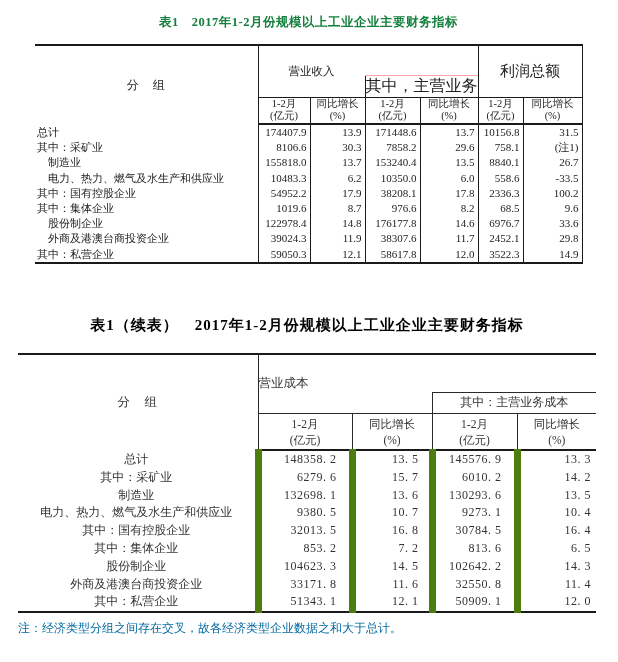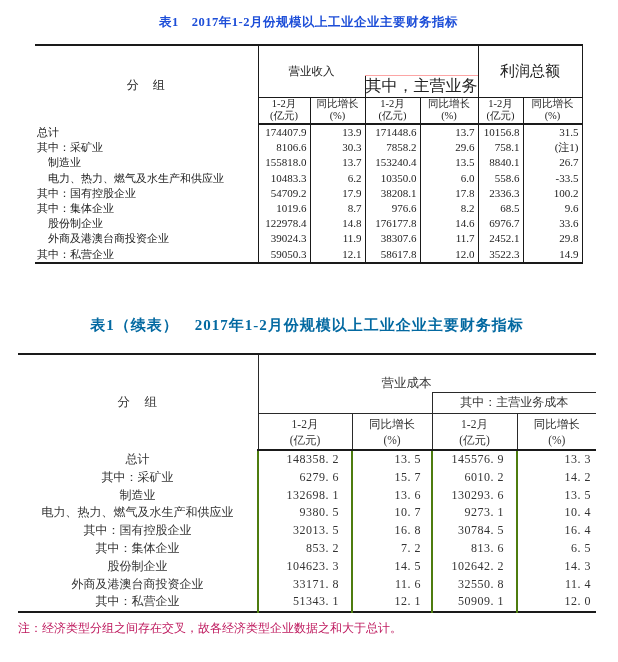--- a/index.html
+++ b/index.html
@@ -9,31 +9,31 @@
     width:618px; height:662px;
     font-family:"Liberation Serif","DejaVu Serif",serif;
     color:#222222;
     overflow:hidden;
   }
   .abs { position:absolute; }
 
   
   #t1-title {
     left:35px; top:14px; width:547px;
-    text-align:center; font-weight:bold; font-size:12.5px; color:#1d4ed8;
+    text-align:center; font-weight:bold; font-size:12.5px; color:#15803d;
     letter-spacing:0.5px;
   }
   #t2-title {
     left:18px; top:316px; width:578px;
-    text-align:center; font-weight:bold; font-size:15px; color:#0369a1;
+    text-align:center; font-weight:bold; font-size:15px; color:#000000;
     letter-spacing:1px;
   }
   #t1-notes { left:35px; top:256px; width:560px; font-size:11px; line-height:12.5px; color:#2a2a2a; }
   #t1-notes .note2 { padding-left:21px; }
-  #t2-note { left:18px; top:620px; width:590px; font-size:12px; color:#be185d; }
+  #t2-note { left:18px; top:620px; width:590px; font-size:12px; color:#0369a1; }
 
   
   table { border-collapse:collapse; table-layout:fixed; }
   td { padding:0; overflow:hidden; white-space:nowrap; }
 
   
   #table1 {
     position:absolute; left:35px; top:44px; width:547px;
     border-top:2px solid #1a1a1a;
     border-bottom:2px solid #1a1a1a;
@@ -61,28 +61,28 @@
   #table2 {
     position:absolute; left:18px; top:353px; width:578px;
     border-top:2px solid #1a1a1a;
     border-bottom:2px solid #1a1a1a;
     font-size:12px; color:#333333;
   }
   #table2 tr.rA { height:38px; }
   #table2 tr.rB { height:21px; }
   #table2 tr.rC { height:37px; }
   #table2 .h-group { border-right:1px solid #2a2a2a; text-align:center; font-size:12.5px; letter-spacing:1px; }
-  #table2 .h-cost  { text-align:right; font-size:12.5px; }
+  #table2 .h-cost  { text-align:left; font-size:12.5px; }
   #table2 .h-empty { border:none; }
   #table2 .h-sub   { border-top:1px solid #2a2a2a; border-left:1px solid #2a2a2a; text-align:center; font-size:12px; }
   #table2 .u {
     border-top:1px solid #2a2a2a; border-left:1px solid #2a2a2a; border-bottom:2px solid #1a1a1a;
     text-align:center; font-size:11.5px; line-height:16px; padding-top:2px;
   }
-  #table2 tbody td { border-left:2px solid #4d7c0f; height:17.8px; line-height:17.8px; }
+  #table2 tbody td { border-left:7px solid #4d7c0f; height:17.8px; line-height:17.8px; }
   #table2 tbody td.lab { border-left:none; text-align:center; }
   #table2 tbody td.num { text-align:right; letter-spacing:0.5px; }
   #table2 tbody td.c0 { padding-right:12px; }
   #table2 tbody td.c1 { padding-right:10px; }
   #table2 tbody td.c2 { padding-right:12px; }
   #table2 tbody td.c3 { padding-right:5px; }
 </style>
 </head>
 <body>
 
@@ -149,21 +149,21 @@
         <td class="lab ind">电力、热力、燃气及水生产和供应业</td>
         <td class="num c0">10483.3</td>
         <td class="num c1">6.2</td>
         <td class="num c2">10350.0</td>
         <td class="num c3">6.0</td>
         <td class="num c4">558.6</td>
         <td class="num c5">-33.5</td>
       </tr>
       <tr>
         <td class="lab">其中：国有控股企业</td>
-        <td class="num c0">54709.2</td>
+        <td class="num c0">54952.2</td>
         <td class="num c1">17.9</td>
         <td class="num c2">38208.1</td>
         <td class="num c3">17.8</td>
         <td class="num c4">2336.3</td>
         <td class="num c5">100.2</td>
       </tr>
       <tr>
         <td class="lab">其中：集体企业</td>
         <td class="num c0">1019.6</td>
         <td class="num c1">8.7</td>

